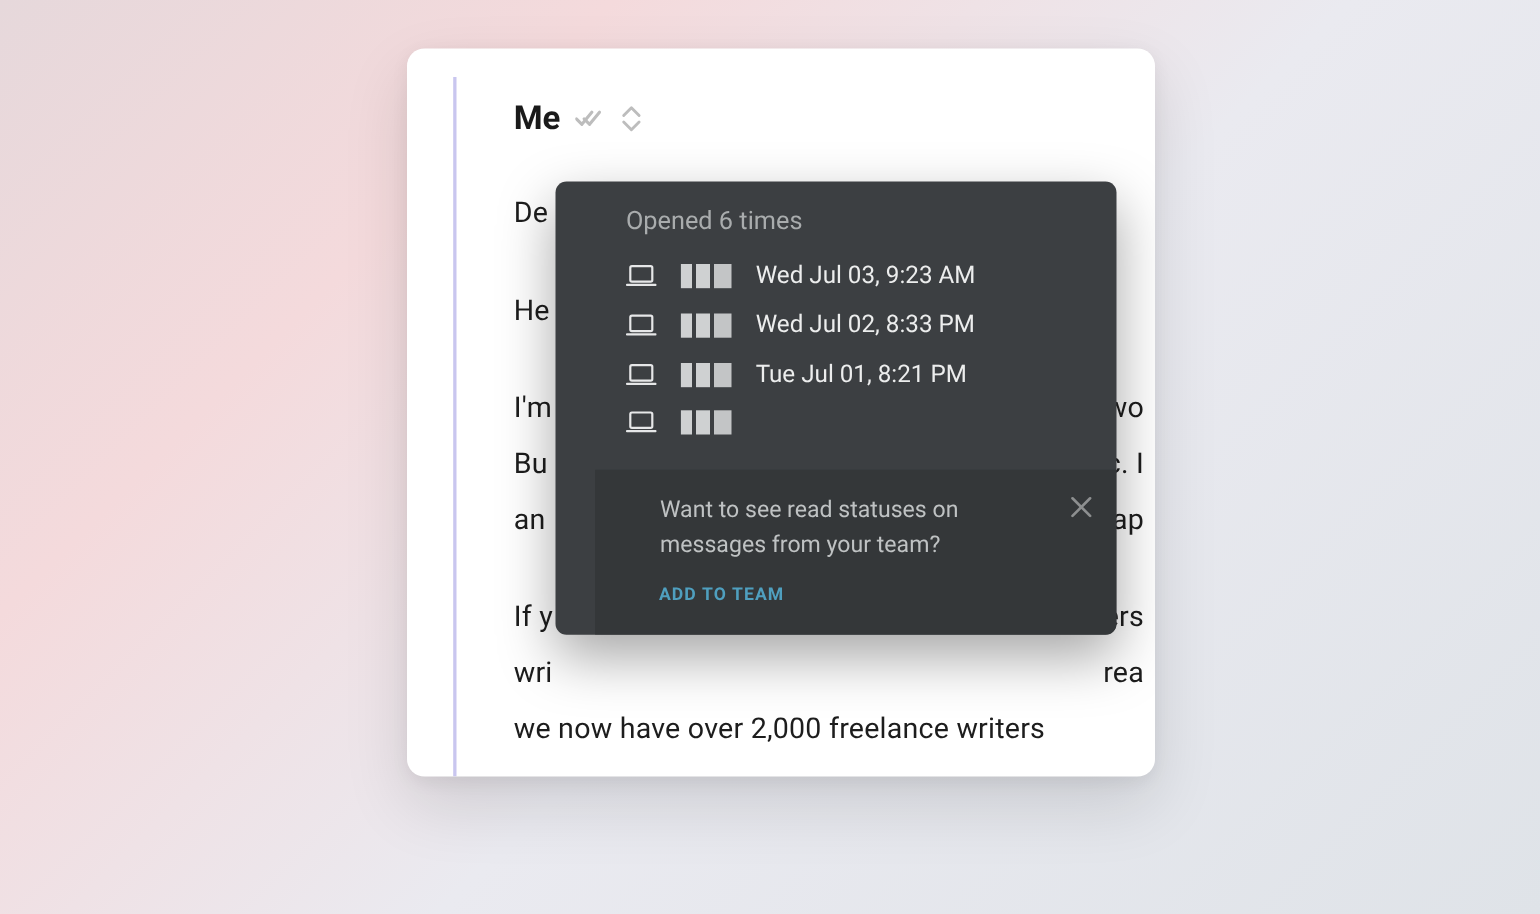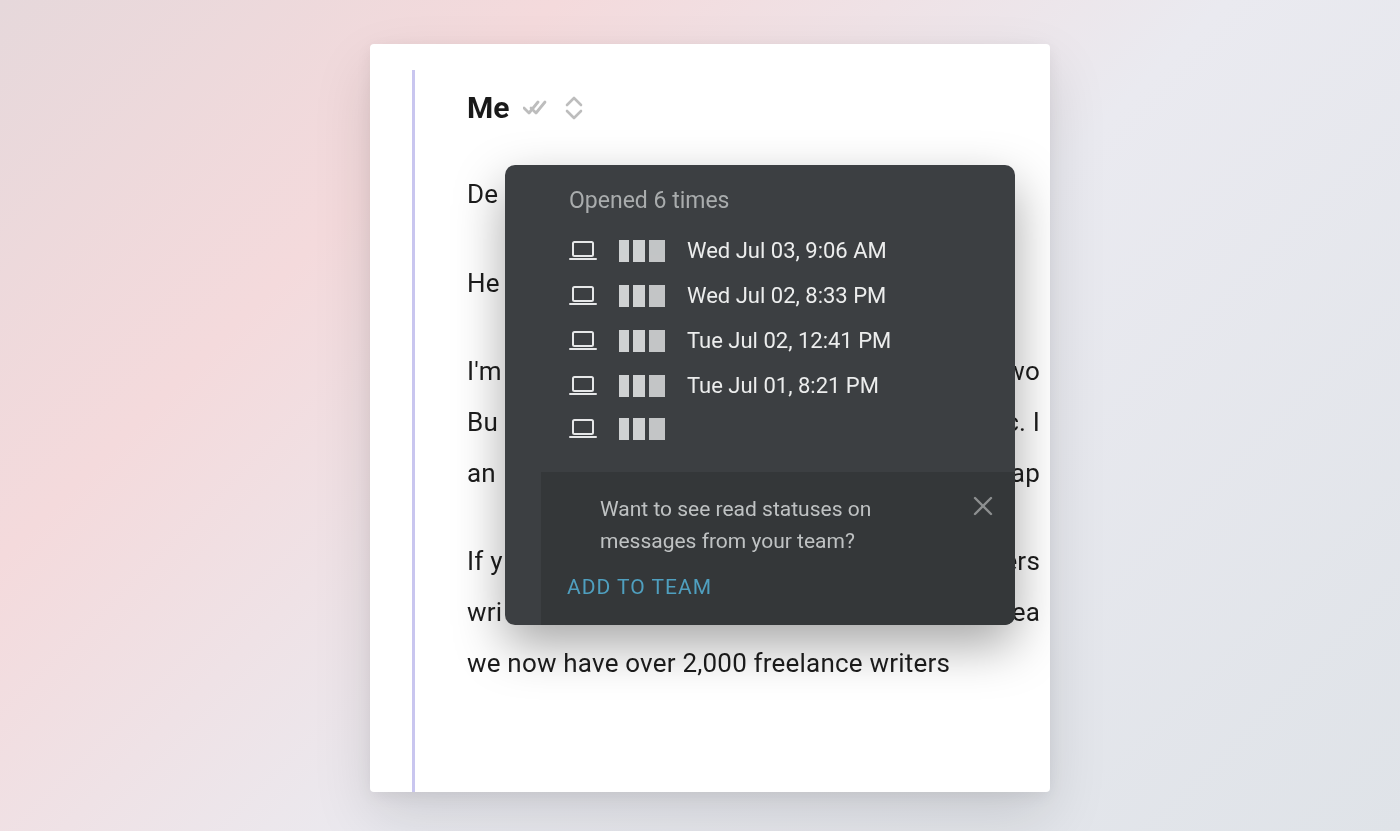--- a/index.html
+++ b/index.html
@@ -10,23 +10,23 @@
     width: 1400px;
     height: 831px;
     overflow: hidden;
     position: relative;
   }
   .card {
     position: absolute;
     left: 370px;
     top: 44px;
     width: 680px;
-    height: 748px;
+    height: 662px;
     background: #ffffff;
-    border-radius: 4px;
+    border-radius: 16px;
     box-shadow: 0 25px 60px rgba(0,0,0,0.12), 0 4px 16px rgba(0,0,0,0.06);
     overflow: hidden;
   }
   .inner {
     position: absolute;
     left: 42px;
     right: 0;
     top: 26px;
     bottom: 0;
     border-left: 3px solid #c9c6ef;
@@ -102,24 +102,25 @@
     color: #bfc2c3;
     font-size: 21px;
     line-height: 1.5;
     max-width: 360px;
     margin-left: 33px;
   }
   .add-team {
     display: inline-block;
     margin-top: 18px;
     color: #4f9fbf;
-    font-size: 21px;
+    font-size: 16px;
     letter-spacing: 1px;
-    font-weight: 400;
+    font-weight: 700;
     cursor: pointer;
+    margin-left: 32px;
   }
   .close-x {
     position: absolute;
     right: 20px;
     top: 22px;
     cursor: pointer;
   }
 </style>
 </head>
 <body>
@@ -183,44 +184,34 @@
     <div class="open-list">
 
       <div class="open-row">
         <span class="device-icon">
           <svg width="28" height="22" viewBox="0 0 28 22">
               <rect x="4" y="2" width="20" height="14" rx="1.5" fill="none" stroke="#e6e7e8" stroke-width="2"></rect>
               <line x1="1" y1="19" x2="27" y2="19" stroke="#e6e7e8" stroke-width="2" stroke-linecap="round"></line>
             </svg>
         </span>
         <span class="pixelated"></span>
-        <span class="open-time">Wed Jul 03, 9:06 AM</span>
+        <span class="open-time">Wed Jul 03, 9:23 AM</span>
       </div>
 
       <div class="open-row">
         <span class="device-icon">
           <svg width="28" height="22" viewBox="0 0 28 22">
               <rect x="4" y="2" width="20" height="14" rx="1.5" fill="none" stroke="#e6e7e8" stroke-width="2"></rect>
               <line x1="1" y1="19" x2="27" y2="19" stroke="#e6e7e8" stroke-width="2" stroke-linecap="round"></line>
             </svg>
         </span>
         <span class="pixelated"></span>
         <span class="open-time">Wed Jul 02, 8:33 PM</span>
       </div>
 
-      <div class="open-row">
-        <span class="device-icon">
-          <svg width="28" height="22" viewBox="0 0 28 22">
-              <rect x="4" y="2" width="20" height="14" rx="1.5" fill="none" stroke="#e6e7e8" stroke-width="2"></rect>
-              <line x1="1" y1="19" x2="27" y2="19" stroke="#e6e7e8" stroke-width="2" stroke-linecap="round"></line>
-            </svg>
-        </span>
-        <span class="pixelated"></span>
-        <span class="open-time">Tue Jul 02, 12:41 PM</span>
-      </div>
 
 
       <div class="open-row">
         <span class="device-icon">
           <svg width="28" height="22" viewBox="0 0 28 22">
               <rect x="4" y="2" width="20" height="14" rx="1.5" fill="none" stroke="#e6e7e8" stroke-width="2"></rect>
               <line x1="1" y1="19" x2="27" y2="19" stroke="#e6e7e8" stroke-width="2" stroke-linecap="round"></line>
             </svg>
         </span>
         <span class="pixelated"></span>

